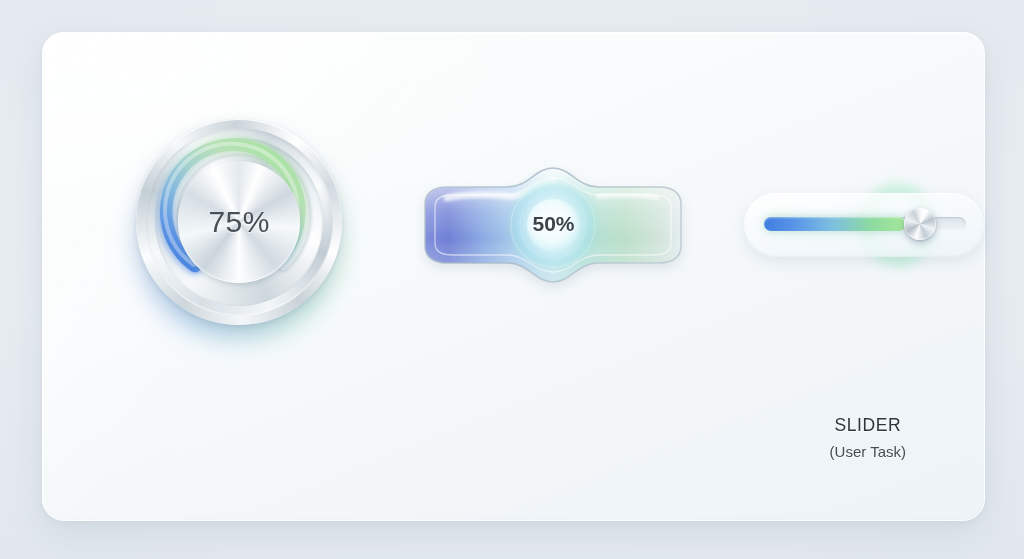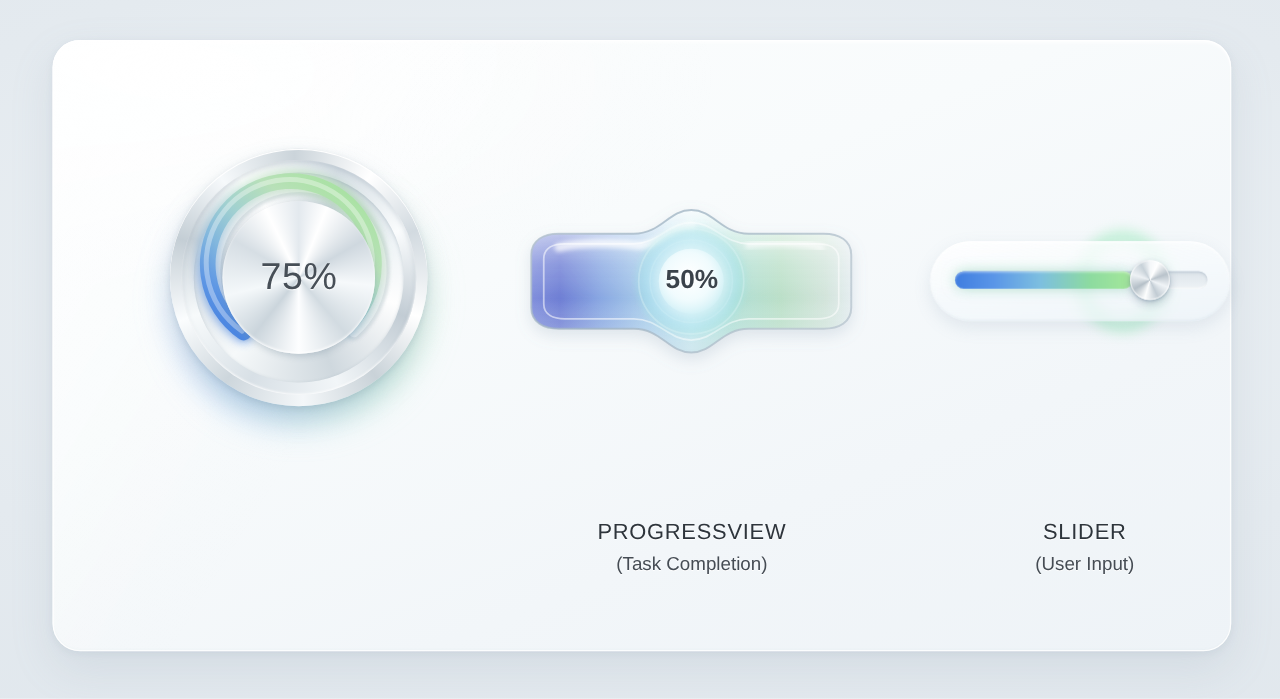--- a/index.html
+++ b/index.html
@@ -489,36 +489,32 @@
 
             <circle cx="150" cy="65" r="42" fill="none" stroke="#ffffff" stroke-width="1.4" opacity="0.35"></circle>
             <circle cx="150" cy="65" r="33" fill="none" stroke="#ffffff" stroke-width="1.2" opacity="0.28"></circle>
           </svg>
 
           <div class="pv-orb"></div>
           <div class="pv-orb2"></div>
           <div class="pv-value">50%</div>
         </div>
       </div>
-      <div class="caption">
-        <div class="cap-title">PROGRESSVIEW</div>
-        <div class="cap-sub">(Task Completion)</div>
-      </div>
     </div>
 
     <div class="col">
       <div class="stageArea">
         <div class="sl-wrap">
           <div class="sl-glow"></div>
           <div class="sl-capsule"></div>
           <div class="sl-groove"></div>
           <div class="sl-fill"></div>
           <div class="sl-knob"></div>
         </div>
       </div>
       <div class="caption">
         <div class="cap-title">SLIDER</div>
-        <div class="cap-sub">(User Input)</div>
+        <div class="cap-sub">(User Task)</div>
       </div>
     </div>
 
   </div>
 </div>
 
 </body></html>

